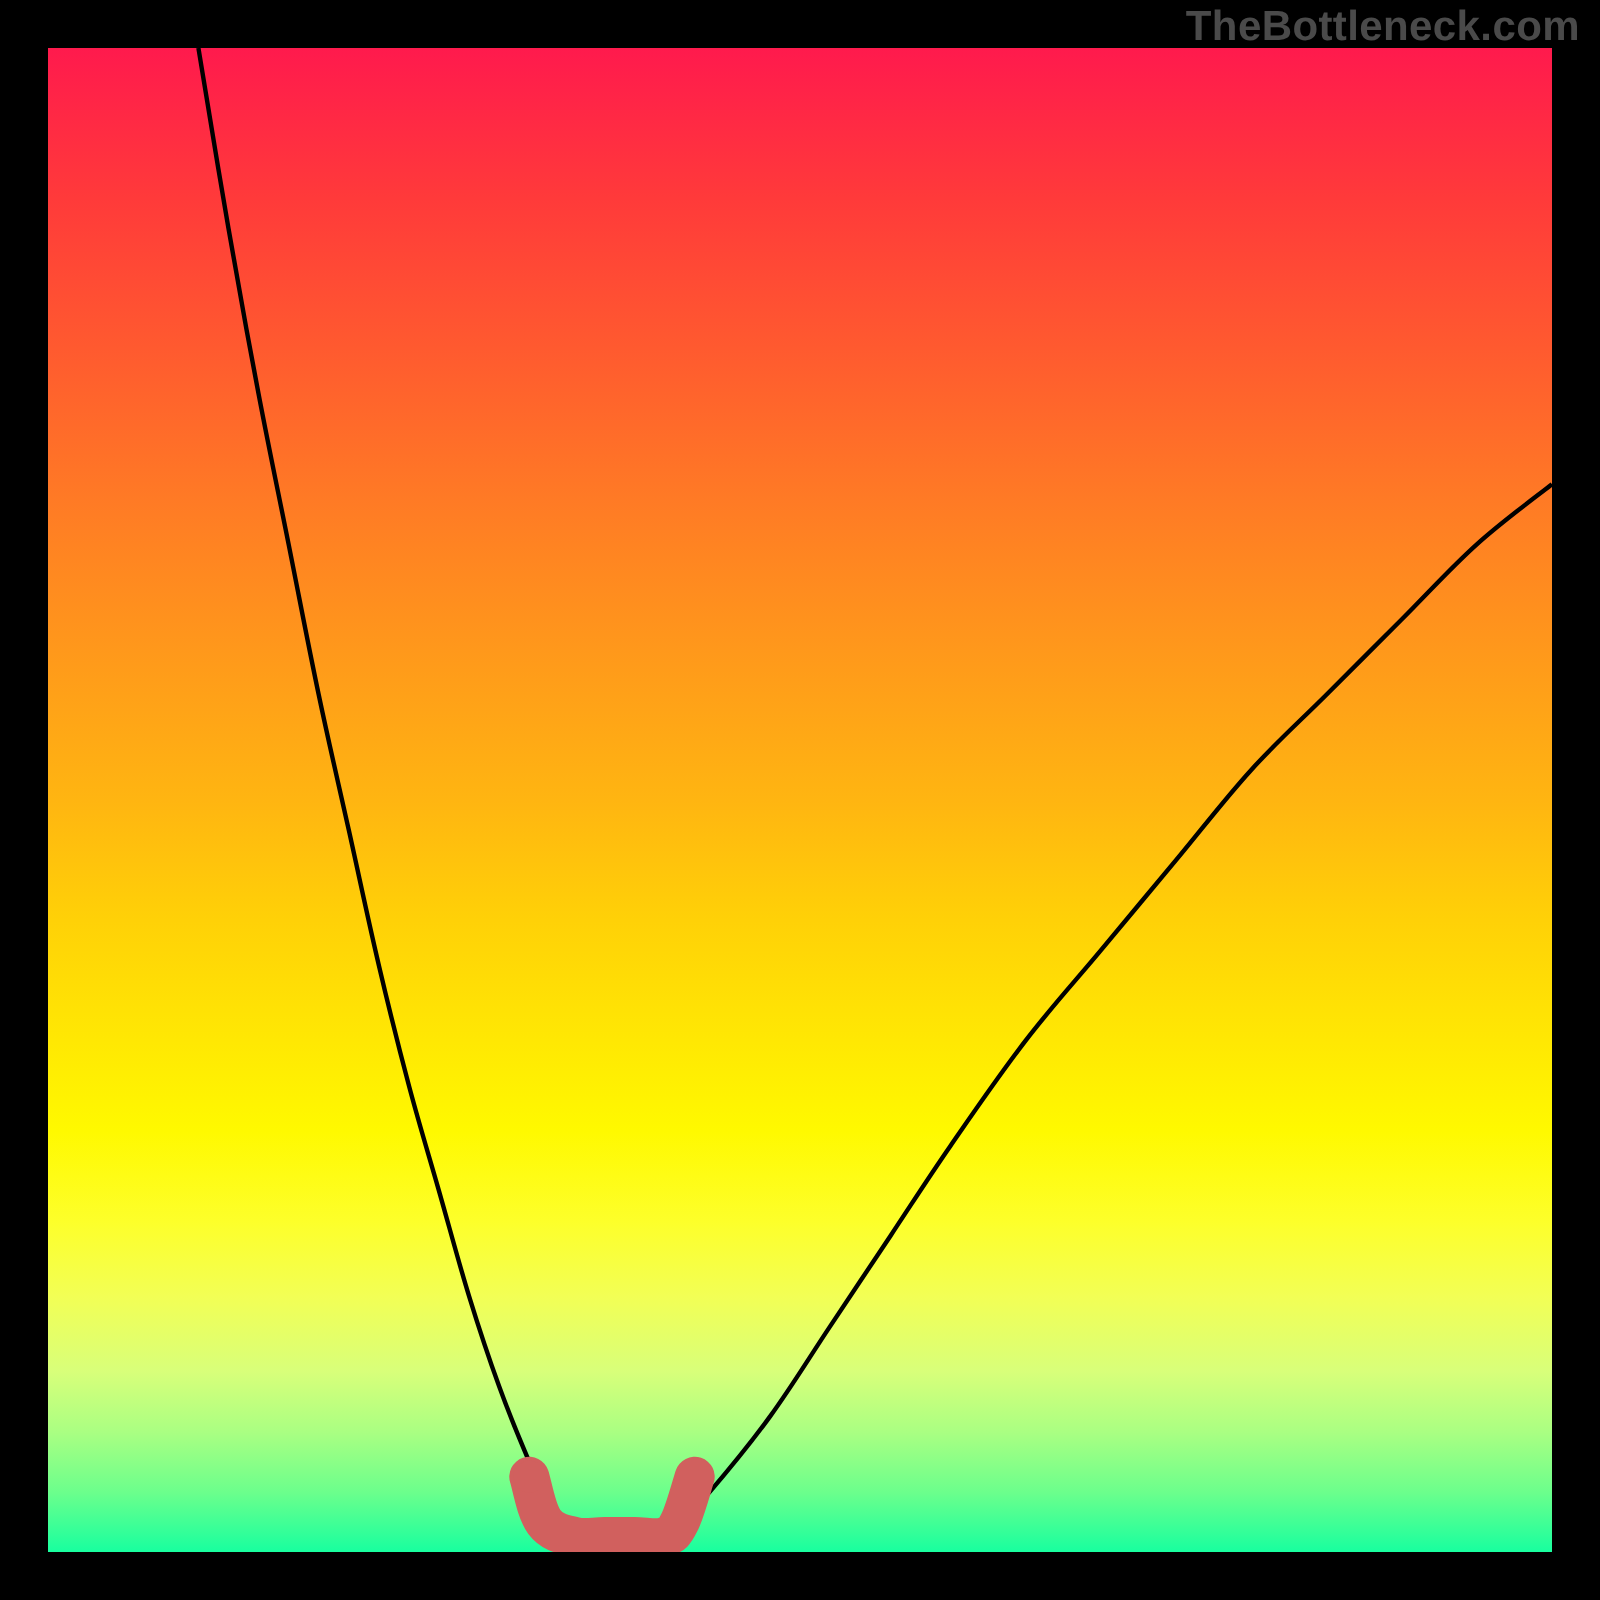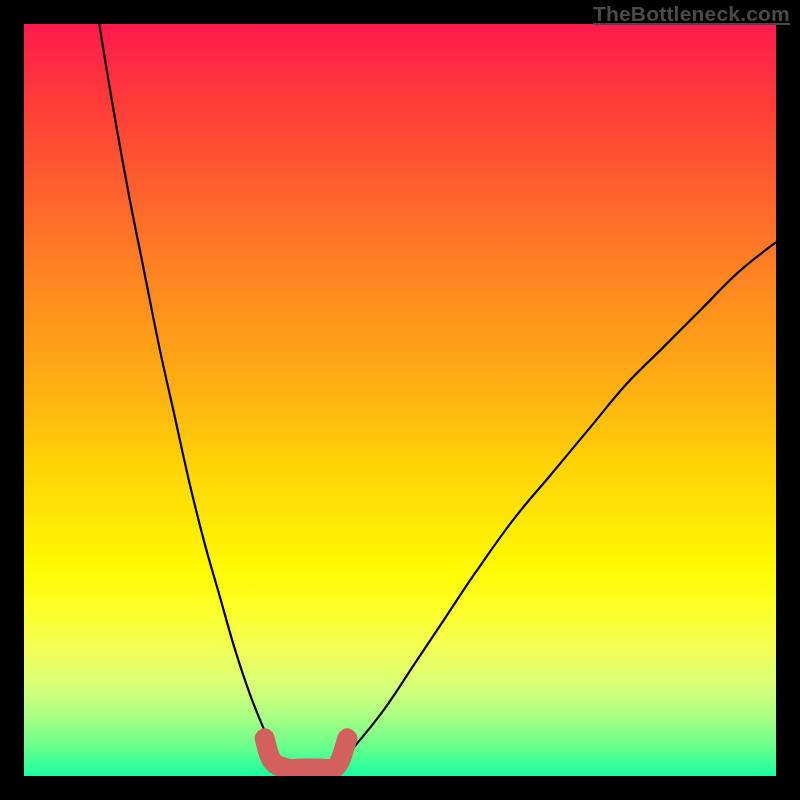--- a/index.html
+++ b/index.html
@@ -42,21 +42,20 @@
   }
   .watermark {
     position: absolute;
     top: 2px;
     right: 10px;
     color: #4a4a4a;
     font-size: 21px;
     letter-spacing: 0.2px;
     font-weight: 600;
     z-index: 5;
-    text-decoration: underline;
   }
   svg.curves {
     position: absolute;
     inset: 0;
     width: 752px;
     height: 752px;
   }
 </style>
 </head>
 <body>

